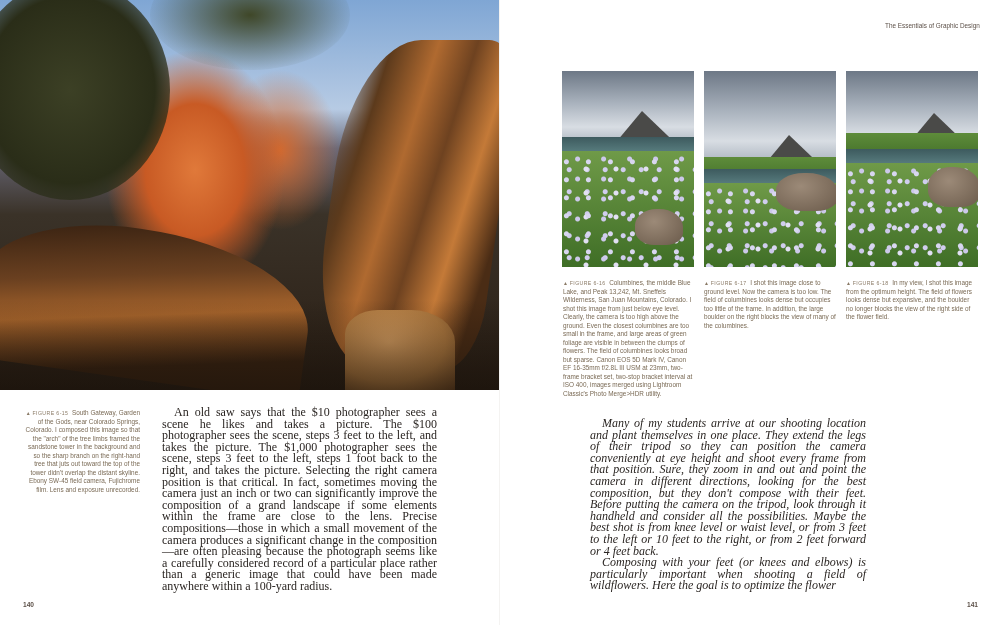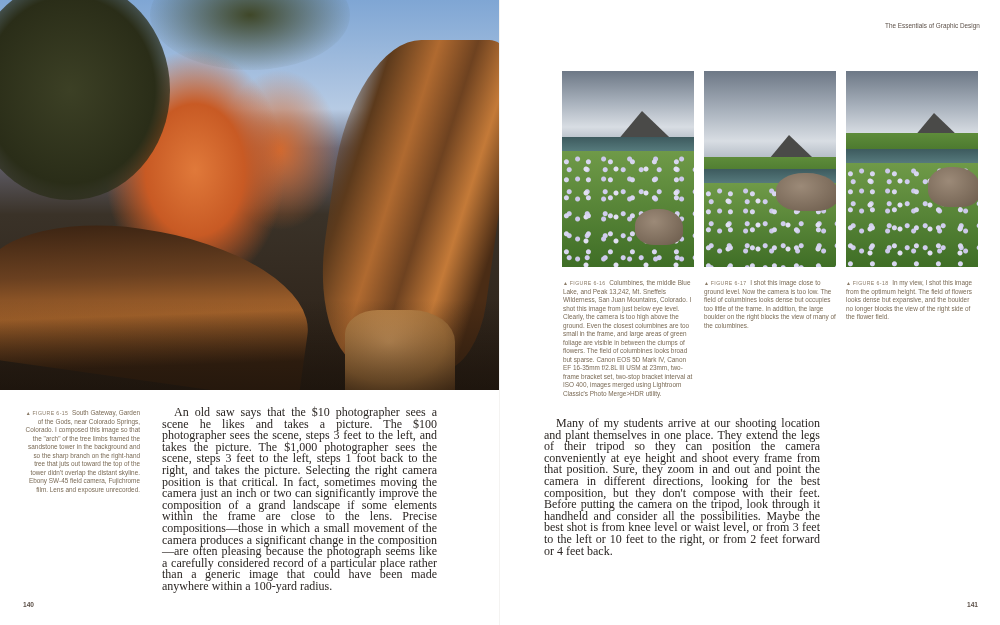--- a/index.html
+++ b/index.html
@@ -38,21 +38,21 @@
              font-size:6.4px; line-height:8.5px; color:#7a6a55; }
   .caption .fig-label { font-size:5.2px; letter-spacing:0.4px; text-transform:uppercase; color:#8a7a66; }
   .caption .tri { font-size:5px; color:#8a7a66; }
   .caption-left { left:22px; top:409px; width:118px; text-align:right; }
   .caption-r { top:279px; width:132px; text-align:left; }
 
   
   .body-text { position:absolute; font-size:12px; line-height:11.6px; text-align:justify; color:#2a2522; }
   .body-text p { margin:0; text-indent:12px; }
   .body-left { left:162px; top:407px; width:275px; }
-  .body-right { left:544px; top:418px; width:276px; }
+  .body-right { left:590px; top:418px; width:276px;font-style:italic; }
 
   
   .running-head { position:absolute; left:885px; top:22px; font-family:"Liberation Sans", "DejaVu Sans", sans-serif;
                   font-size:6.4px; color:#5c5048; white-space:nowrap; }
   .folio { position:absolute; top:601px; font-family:"Liberation Sans", "DejaVu Sans", sans-serif;
            font-size:6.6px; font-weight:bold; color:#5c5048; }
   .folio-left { left:23px; }
   .folio-right { left:967px; }
 
   
@@ -142,15 +142,16 @@
   <span>I shot this image close to ground level. Now the camera is too low. The field of columbines looks dense but occupies too little of the frame. In addition, the large boulder on the right blocks the view of many of the columbines.</span>
 </div>
 <div class="caption caption-r" style="left:846px;">
   <span class="tri">▲</span>
   <span class="fig-label">Figure 6-18</span>&nbsp;
   <span>In my view, I shot this image from the optimum height. The field of flowers looks dense but expansive, and the boulder no longer blocks the view of the right side of the flower field.</span>
 </div>
 
 <div class="body-text body-right">
   <p>Many of my students arrive at our shooting location and plant themselves in one place. They extend the legs of their tripod so they can position the camera conveniently at eye height and shoot every frame from that position. Sure, they zoom in and out and point the camera in different directions, looking for the best composition, but they don't compose with their feet. Before putting the camera on the tripod, look through it handheld and consider all the possibilities. Maybe the best shot is from knee level or waist level, or from 3 feet to the left or 10 feet to the right, or from 2 feet forward or 4 feet back.</p>
+  <p>Composing with your feet (or knees and elbows) is particularly important when shooting a field of wildflowers. Here the goal is to optimize the flower</p>
 </div>
 
 <div class="folio folio-right">141</div>
 
 </body></html>

